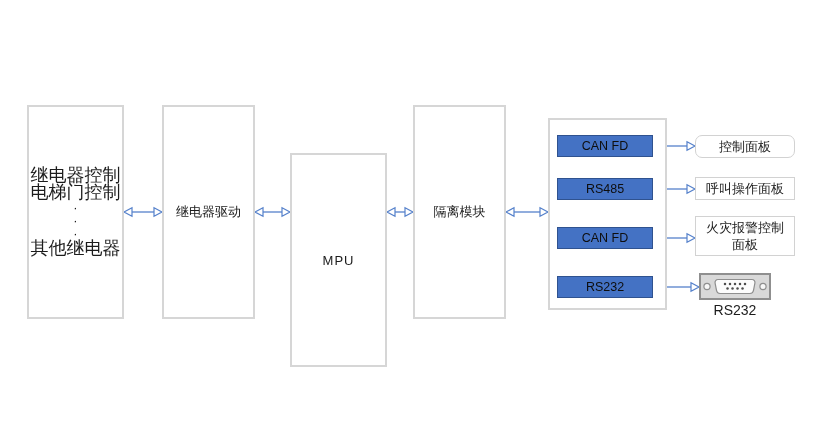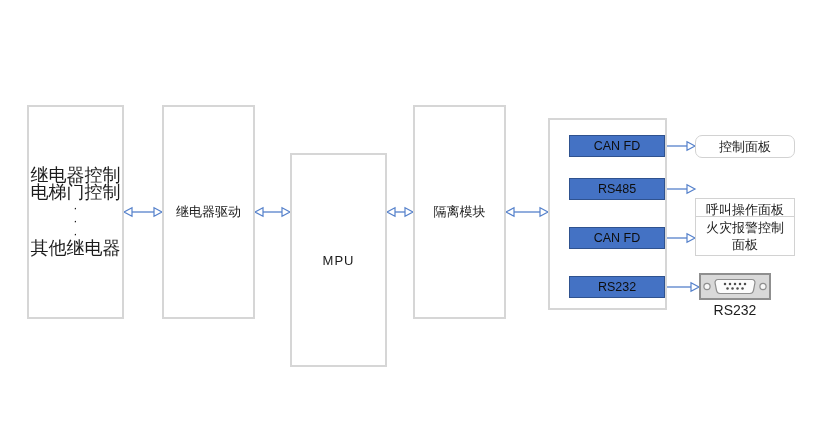--- a/index.html
+++ b/index.html
@@ -58,21 +58,20 @@
     width: 96px;
     height: 22px;
     box-sizing: border-box;
     background: #4472c4;
     border: 1px solid #2f528f;
     color: #0e0e0e;
     font-size: 12.5px;
     display: flex;
     align-items: center;
     justify-content: center;
-    margin-left: 12px;
   }
   #iface-canfd-1 { top: 135px; }
   #iface-rs485   { top: 178px; text-align: right; }
   #iface-canfd-2 { top: 227px; }
   #iface-rs232   { top: 276px; }
 
   .panel {
     position: absolute;
     left: 695px;
     width: 100px;
@@ -81,21 +80,21 @@
     border: 1.5px solid #d2d2d2;
     display: flex;
     align-items: center;
     justify-content: center;
     text-align: center;
     font-size: 13px;
     line-height: 17px;
     padding: 0 4px;
   }
   #panel-control { top: 135px; height: 23px; border-radius: 7px; }
-  #panel-call    { top: 177px; height: 23px; margin-top: 21px; }
+  #panel-call    { top: 177px; height: 23px; }
   #panel-fire    { top: 216px; height: 40px; }
 
   #db9-connector {
     position: absolute;
     left: 699px; top: 273px;
     width: 72px; height: 27px;
   }
   #rs232-connector-label {
     position: absolute;
     left: 699px; top: 302px;

